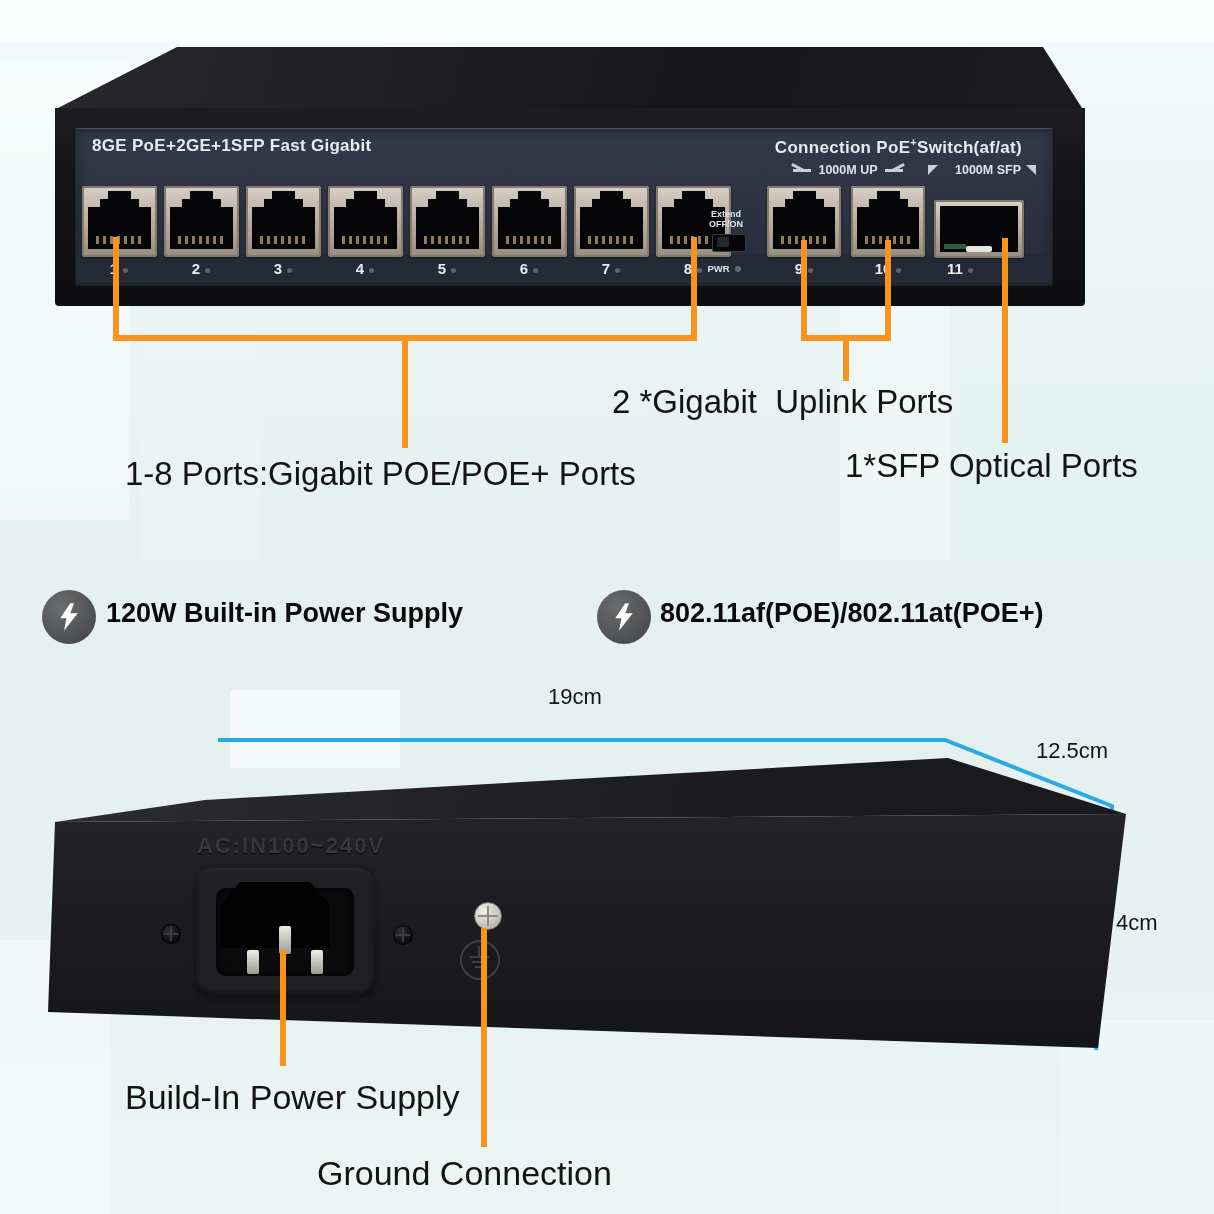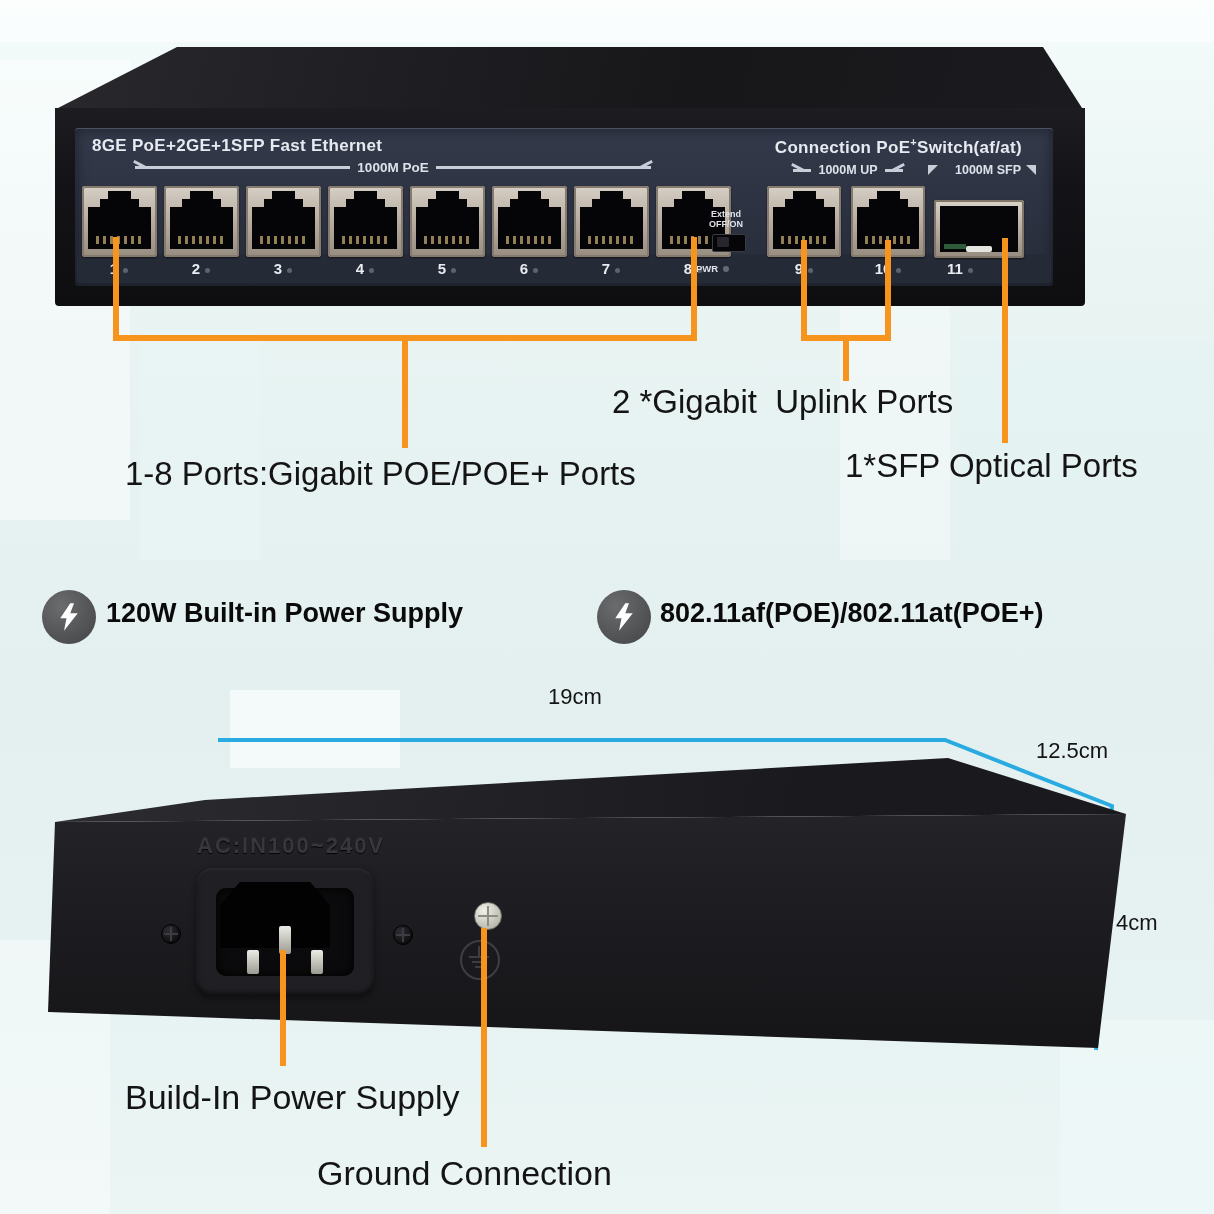--- a/index.html
+++ b/index.html
@@ -54,21 +54,21 @@
   .sfp-hole{position:absolute;left:6px;right:6px;top:6px;bottom:6px;background:#060608;}
   .sfp-latch{position:absolute;left:50%;transform:translateX(-50%);bottom:6px;width:26px;height:6px;
     background:#e4e4e0;border-radius:2px;}
   .sfp-pcb{position:absolute;left:10px;bottom:9px;width:22px;height:5px;background:#2e5b3a;}
 
   .extend-label{left:700px;top:209px;width:52px;text-align:center;color:#dfe3ea;
     font-size:9px;font-weight:bold;line-height:10px;}
   .extend-switch{left:712px;top:234px;width:32px;height:16px;background:#060608;
     border:1px solid #3a3a42;border-radius:2px;}
   .extend-knob{position:absolute;left:4px;top:2px;width:12px;height:10px;background:#26262c;border-radius:1px;}
-  .pwr-label{left:696px;top:263px;width:56px;text-align:left;color:#dfe3ea;
+  .pwr-label{left:696px;top:263px;width:56px;text-align:center;color:#dfe3ea;
     font-size:9.5px;font-weight:bold;}
   .pwr-label::after{content:"";display:inline-block;width:6px;height:6px;margin-left:5px;
     border-radius:50%;background:rgba(195,205,218,.4);vertical-align:middle;}
 
   
   .oline{position:absolute;background:#F7941D;}
   .anno-label{position:absolute;color:#141414;font-size:33px;white-space:pre;}
 
   
   .feat-circle{position:absolute;width:54px;height:54px;border-radius:50%;
@@ -123,28 +123,23 @@
   <div class="bgblk" style="left:960px;top:340px;width:254px;height:220px;background:rgba(228,242,242,.55);"></div>
   <div class="bgblk" style="left:230px;top:690px;width:170px;height:78px;background:rgba(255,255,255,.6);"></div>
   <div class="bgblk" style="left:0;top:940px;width:110px;height:274px;background:rgba(255,255,255,.4);"></div>
   <div class="bgblk" style="left:1060px;top:1020px;width:154px;height:194px;background:rgba(238,248,248,.7);"></div>
 
   <div class="abs fv-top"></div>
   <div class="abs fv-front"></div>
   <div class="abs fv-panel"></div>
   <div class="abs numstrip"></div>
 
-  <div class="abs paneltext fv-title-left">8GE PoE+2GE+1SFP Fast Ethernet</div>
+  <div class="abs paneltext fv-title-left">8GE PoE+2GE+1SFP Fast Gigabit</div>
   <div class="abs paneltext fv-title-right"><span>Connection PoE</span><sup>+</sup><span>Switch(af/at)</span></div>
 
-  <div class="pgroup" style="left:128px;width:530px;">
-    <span class="gline l"></span>
-    <span>1000M PoE</span>
-    <span class="gline r"></span>
-  </div>
   <div class="pgroup" style="left:786px;width:124px;top:163px;">
     <span class="gline l"></span>
     <span style="font-size:12.5px;">1000M UP</span>
     <span class="gline r"></span>
   </div>
   <div class="pgroup" style="left:928px;top:163px;">
     <span class="tri-l"></span>
     <span style="font-size:12.5px;margin-left:12px;">1000M SFP</span>
     <span class="tri-r"></span>
   </div>

